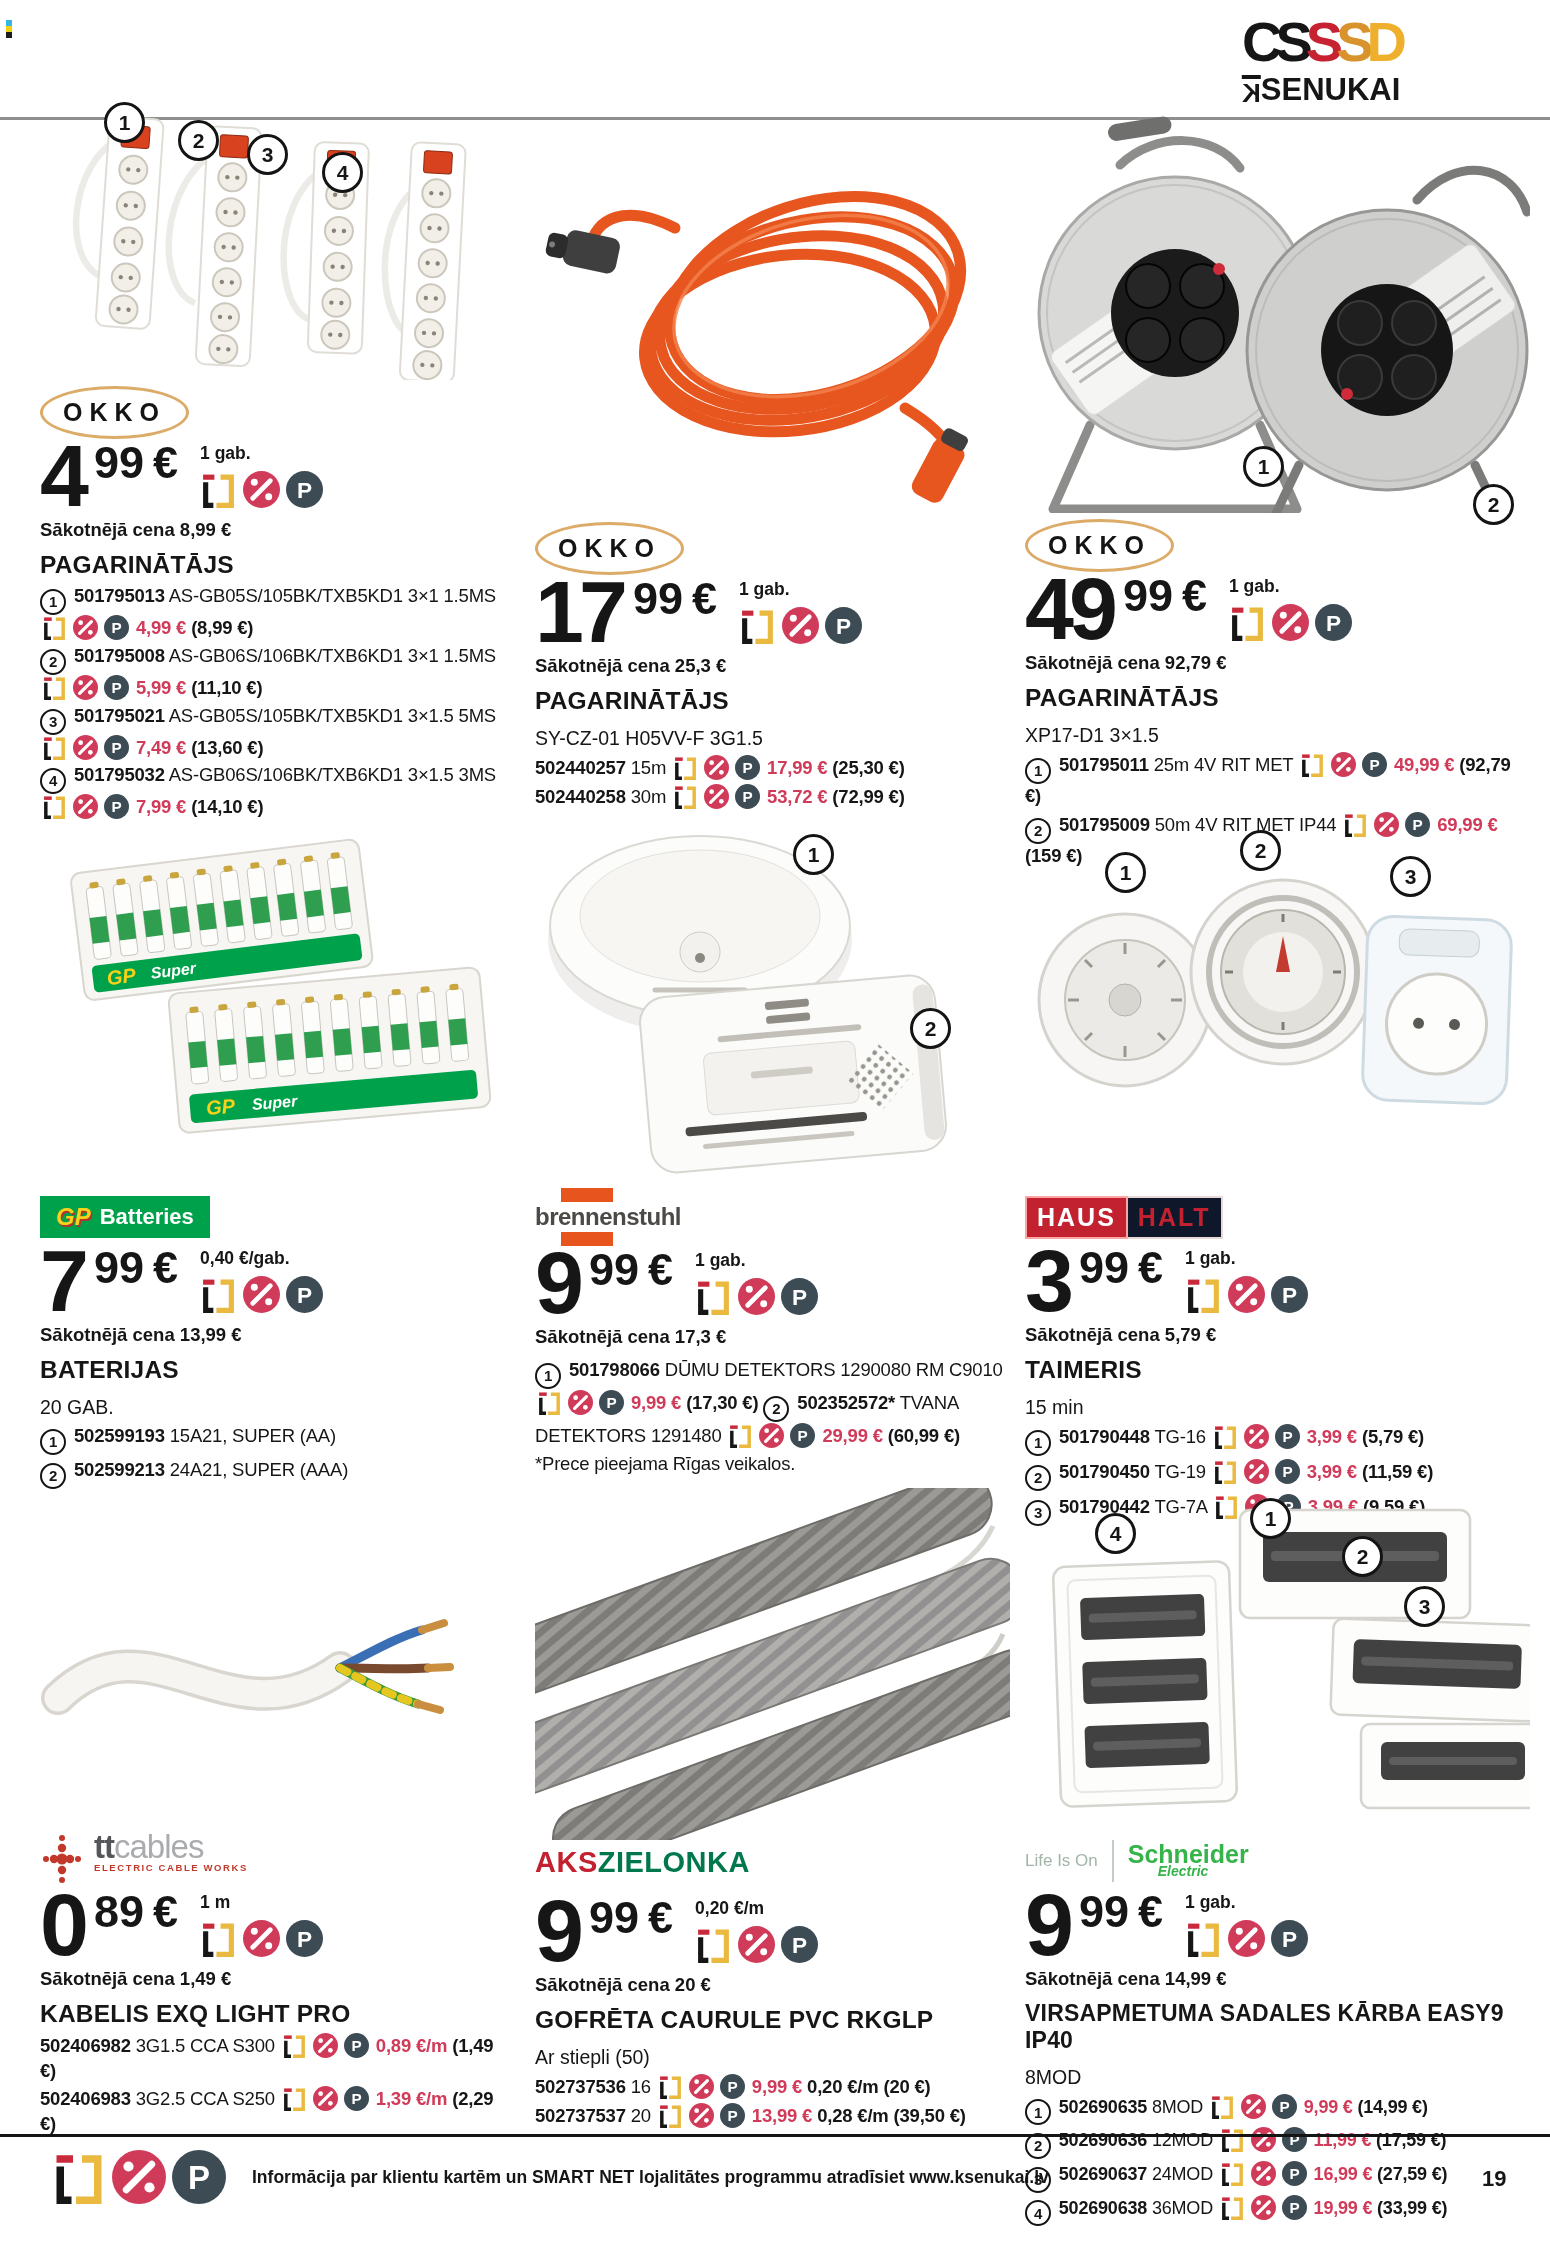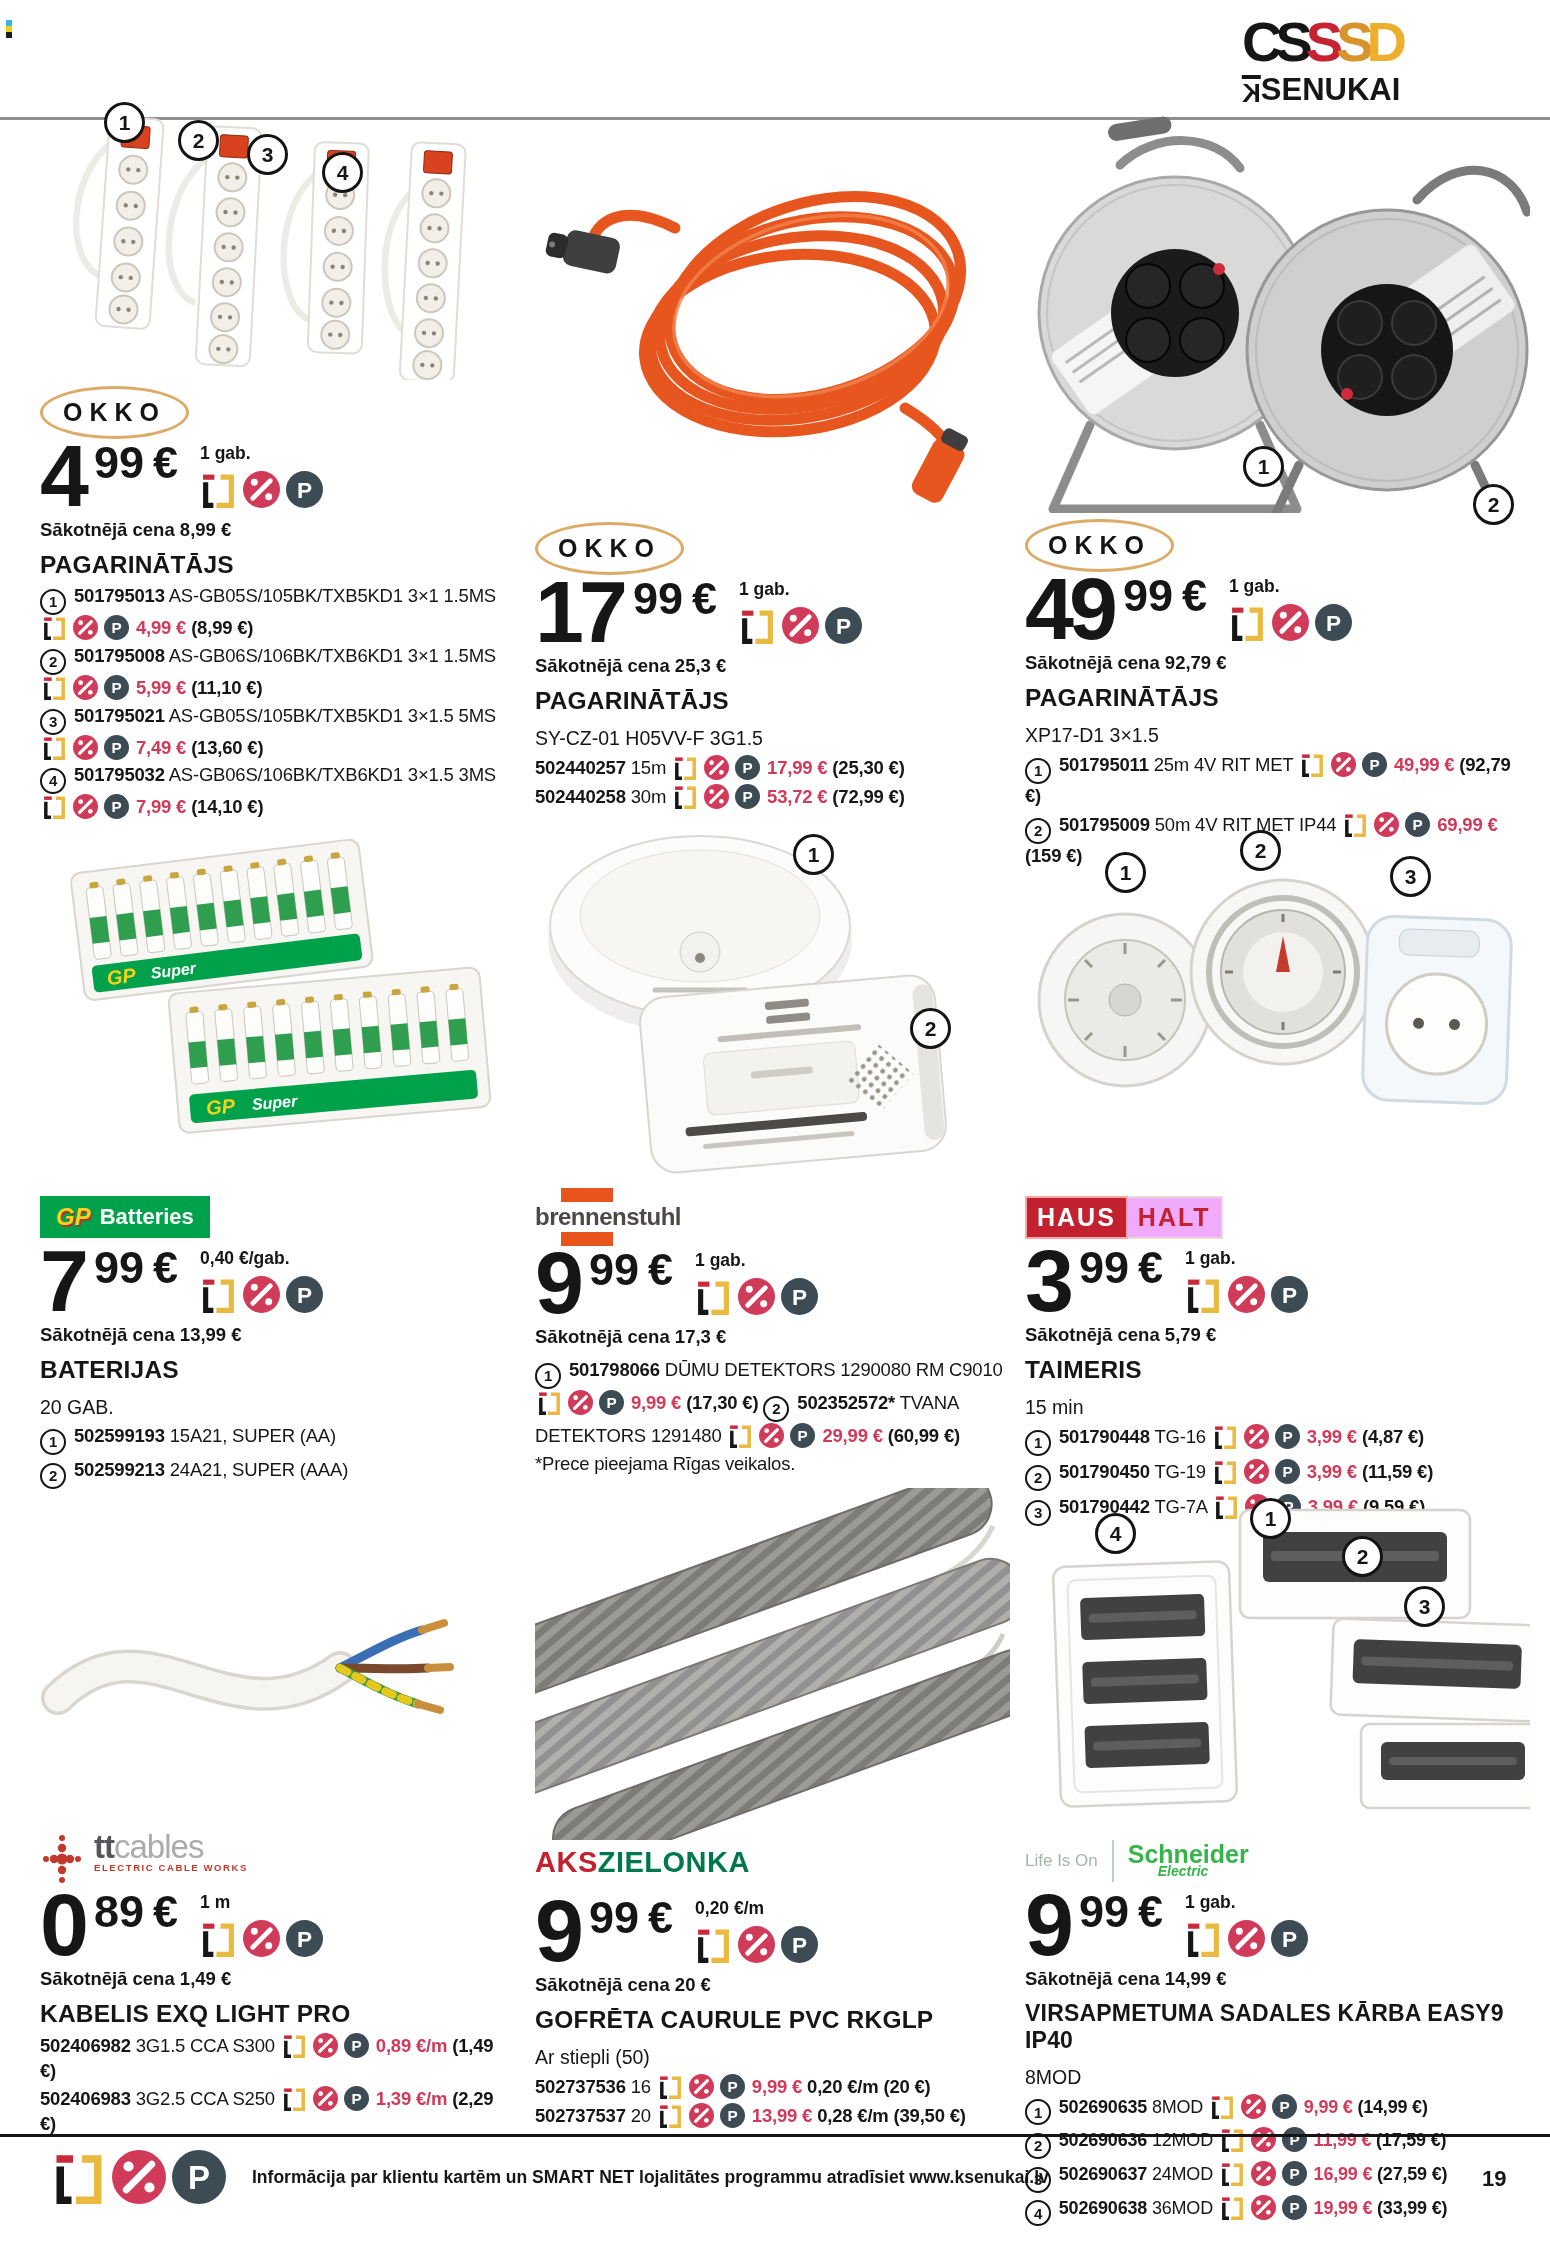--- a/index.html
+++ b/index.html
@@ -54,21 +54,21 @@
   .r-perm{font-weight:800}
 
   
   .gp-banner{display:inline-flex;align-items:center;gap:9px;background:#00a14b;padding:7px 16px;font-weight:800}
   .gp-gp{color:#f6d21a;font-size:24px;font-style:italic;text-shadow:1.5px 1.5px 0 #b3342c}
   .gp-bat{color:#fff;font-size:22px}
   .bren-bar{width:52px;height:14px;background:#e8541e;margin-left:26px}
   .bren-text{display:block;font-size:24px;font-weight:800;color:#4c4a47;letter-spacing:-0.5px;margin:1px 0}
   .haus{display:inline-flex;font-weight:800;font-size:25px;letter-spacing:2px}
   .haus-haus{background:#c22130;color:#fff;padding:5px 10px;border:2px solid #fca5a5}
-  .haus-halt{color:#c22130;background:#f0abfc;padding:5px 10px;border:2px solid #e9d8d8;border-left:none}
+  .haus-halt{color:#c22130;background:#0f172a;padding:5px 10px;border:2px solid #e9d8d8;border-left:none}
   .ttc{display:flex;gap:10px;align-items:flex-start}
   .tt-line{line-height:0.9}
   .tt-tt{font-size:33px;font-weight:800;color:#55565a;letter-spacing:-1px}
   .tt-cables{font-size:33px;font-weight:400;color:#a9abae;letter-spacing:-1px}
   .tt-tag{font-size:9.5px;color:#c2392b;letter-spacing:1.6px;margin-top:2px;font-weight:700}
   .aks-aks{color:#c22130;font-size:29px;font-weight:800;letter-spacing:0.5px}
   .aks-z{color:#00784c;font-size:29px;font-weight:800;letter-spacing:0.5px}
   .schn{display:flex;align-items:center;gap:14px}
   .schn-life{color:#a3b5a9;font-size:17px;font-weight:400}
   .schn-div{width:2px;height:42px;background:#c3cdc6}
@@ -857,21 +857,21 @@
               <circle cx="11" cy="11" r="3.4" fill="#fff"></circle>
               <circle cx="25" cy="25" r="3.4" fill="#fff"></circle>
               <path d="M9.5 26.5 L26.5 9.5" stroke="#fff" stroke-width="4.6" stroke-linecap="round"></path>
             </svg>
   <svg class="ic" viewBox="0 0 36 36">
               <circle cx="18" cy="18" r="18" fill="#3d4b54"></circle>
               <text x="18" y="26" text-anchor="middle" class="ic-p">P</text>
             </svg>
 </span>
         <span class="r-price">3,99 €</span>
-        <span class="r-old">(4,87 €)</span>
+        <span class="r-old">(5,79 €)</span>
       </div>
       <div class="prow">
         <span class="r-num">2</span>
         <span class="r-code">501790450</span>
         <span class="r-desc">TG-19</span>
         <span class="icon-trio trio-inline">
   <svg class="ic" viewBox="0 0 36 36">
               <path d="M3 6 H14" stroke="#c8293b" stroke-width="5" fill="none"></path>
               <path d="M5.5 11 V33.5 H13" stroke="#161616" stroke-width="5" fill="none"></path>
               <path d="M20 6 H30.5 V33.5 H16" stroke="#e9b940" stroke-width="5" fill="none"></path>

